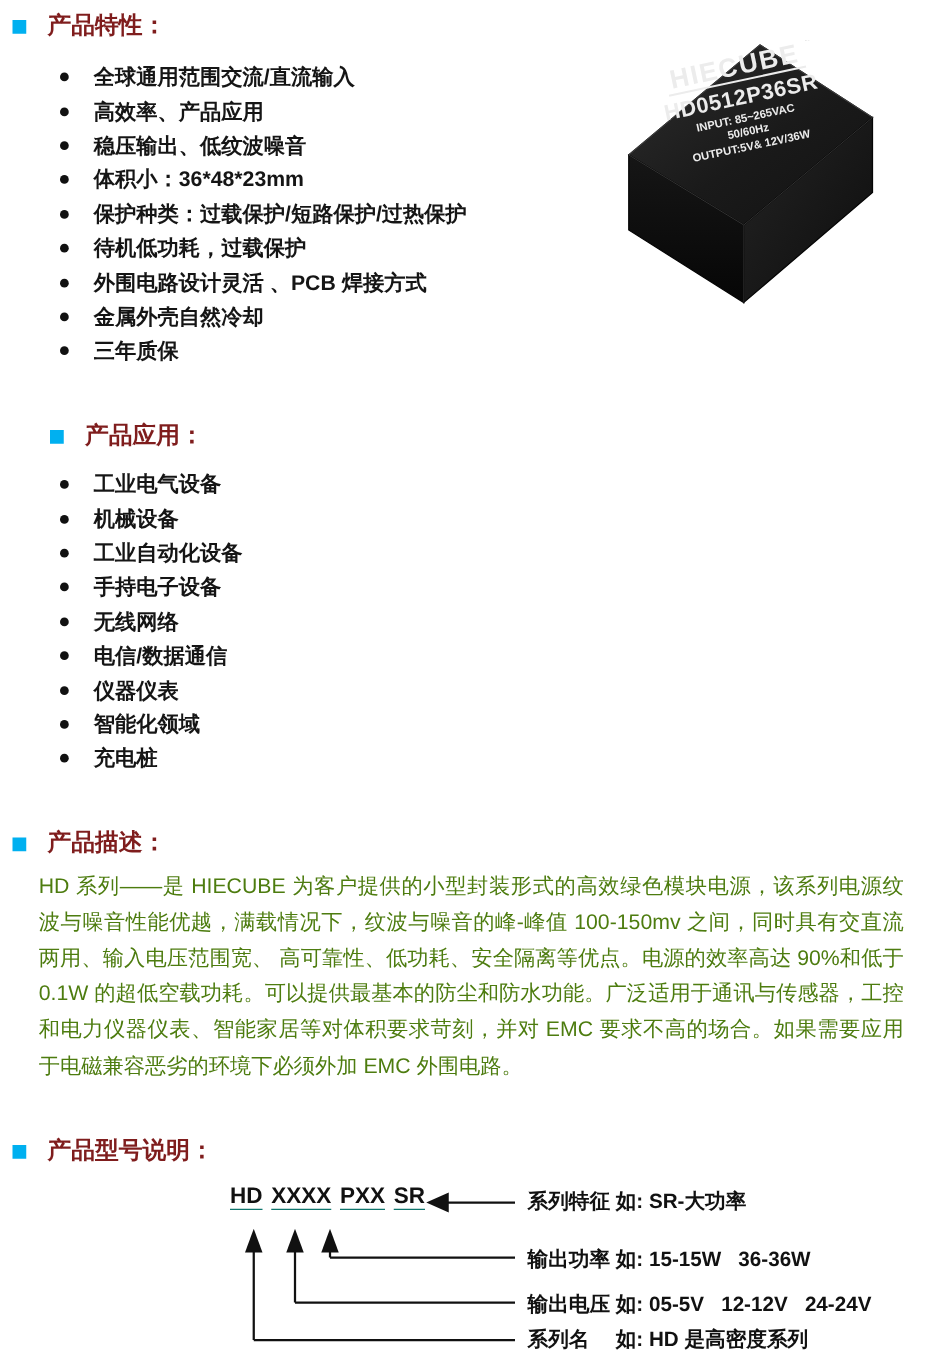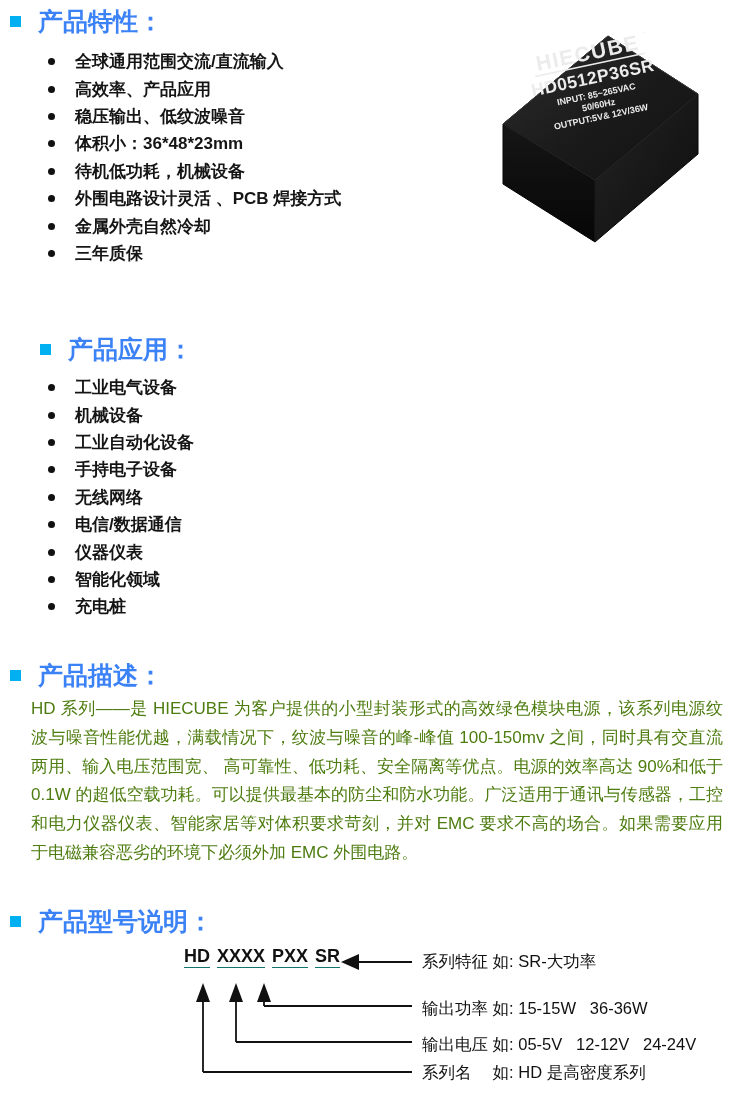--- a/index.html
+++ b/index.html
@@ -7,62 +7,63 @@
     position:relative;
     width:750px;height:1095px;
     background:#ffffff;
     font-family:"Liberation Sans","DejaVu Sans",sans-serif;
     color:#1a1a1a;
     overflow:hidden;
   }
   
   .sec-header{position:absolute;left:10px;display:flex;align-items:center;}
   .sec-square{width:11px;height:11px;background:#00B0F0;margin-right:17px;flex:0 0 auto;}
-  .sec-title{color:#3b82f6;font-size:25px;font-weight:700;line-height:22px;white-space:pre;}
+  .sec-title{color:#7f1d1d;font-size:19px;font-weight:700;line-height:22px;white-space:pre;}
   
   .blist{position:absolute;left:48px;margin:0;padding:0;list-style:none;}
   .blist li{display:flex;align-items:center;height:27.4px;font-size:17px;font-weight:600;color:#151515;white-space:pre;}
   .bdot{width:7px;height:7px;border-radius:50%;background:#111;margin-right:20px;flex:0 0 auto;}
   
   .desc{
     position:absolute;left:31px;top:695px;width:692px;
     font-size:17px;line-height:28.8px;font-weight:400;color:#4d7c0f;
     text-align:justify;text-justify:inter-ideograph;
   }
   
   .product-photo{position:absolute;left:493px;top:32px;width:215px;height:220px;}
   
   .model-code{position:absolute;left:184px;top:946px;display:flex;}
   .model-part{
     font-size:18px;font-weight:700;color:#111;line-height:21px;
     border-bottom:1px solid #0f766e;margin-right:7px;white-space:pre;
   }
   .model-part:last-child{margin-right:12px;}
   .diagram-svg{position:absolute;left:0;top:938px;width:750px;height:157px;}
-  .dlabel{position:absolute;left:422px;font-size:16.5px;font-weight:400;color:#111;white-space:pre;line-height:19px;}
+  .dlabel{position:absolute;left:422px;font-size:16.5px;font-weight:700;color:#111;white-space:pre;line-height:19px;}
   .dlabel-1{top:952px;}
   .dlabel-2{top:999px;}
   .dlabel-3{top:1035px;}
   .dlabel-4{top:1063px;}
 </style>
 </head>
 <body>
 
 <div class="page">
 
   <div class="sec-header" style="top:10px;">
     <span class="sec-square"></span>
     <span class="sec-title">产品特性：</span>
   </div>
   <ul class="blist" style="top:48px;">
     <li><span class="bdot"></span><span>全球通用范围交流/直流输入</span></li>
     <li><span class="bdot"></span><span>高效率、产品应用</span></li>
     <li><span class="bdot"></span><span>稳压输出、低纹波噪音</span></li>
     <li><span class="bdot"></span><span>体积小：36*48*23mm</span></li>
-    <li><span class="bdot"></span><span>待机低功耗，机械设备</span></li>
+    <li><span class="bdot"></span><span>保护种类：过载保护/短路保护/过热保护</span></li>
+    <li><span class="bdot"></span><span>待机低功耗，过载保护</span></li>
     <li><span class="bdot"></span><span>外围电路设计灵活 、PCB 焊接方式</span></li>
     <li><span class="bdot"></span><span>金属外壳自然冷却</span></li>
     <li><span class="bdot"></span><span>三年质保</span></li>
   </ul>
 
   <svg class="product-photo" viewBox="0 0 215 220">
     <defs>
       <linearGradient id="gTop" x1="0" y1="0" x2="1" y2="1">
         <stop offset="0" stop-color="#2e2e2e"></stop>
         <stop offset="0.55" stop-color="#1a1a1a"></stop>

